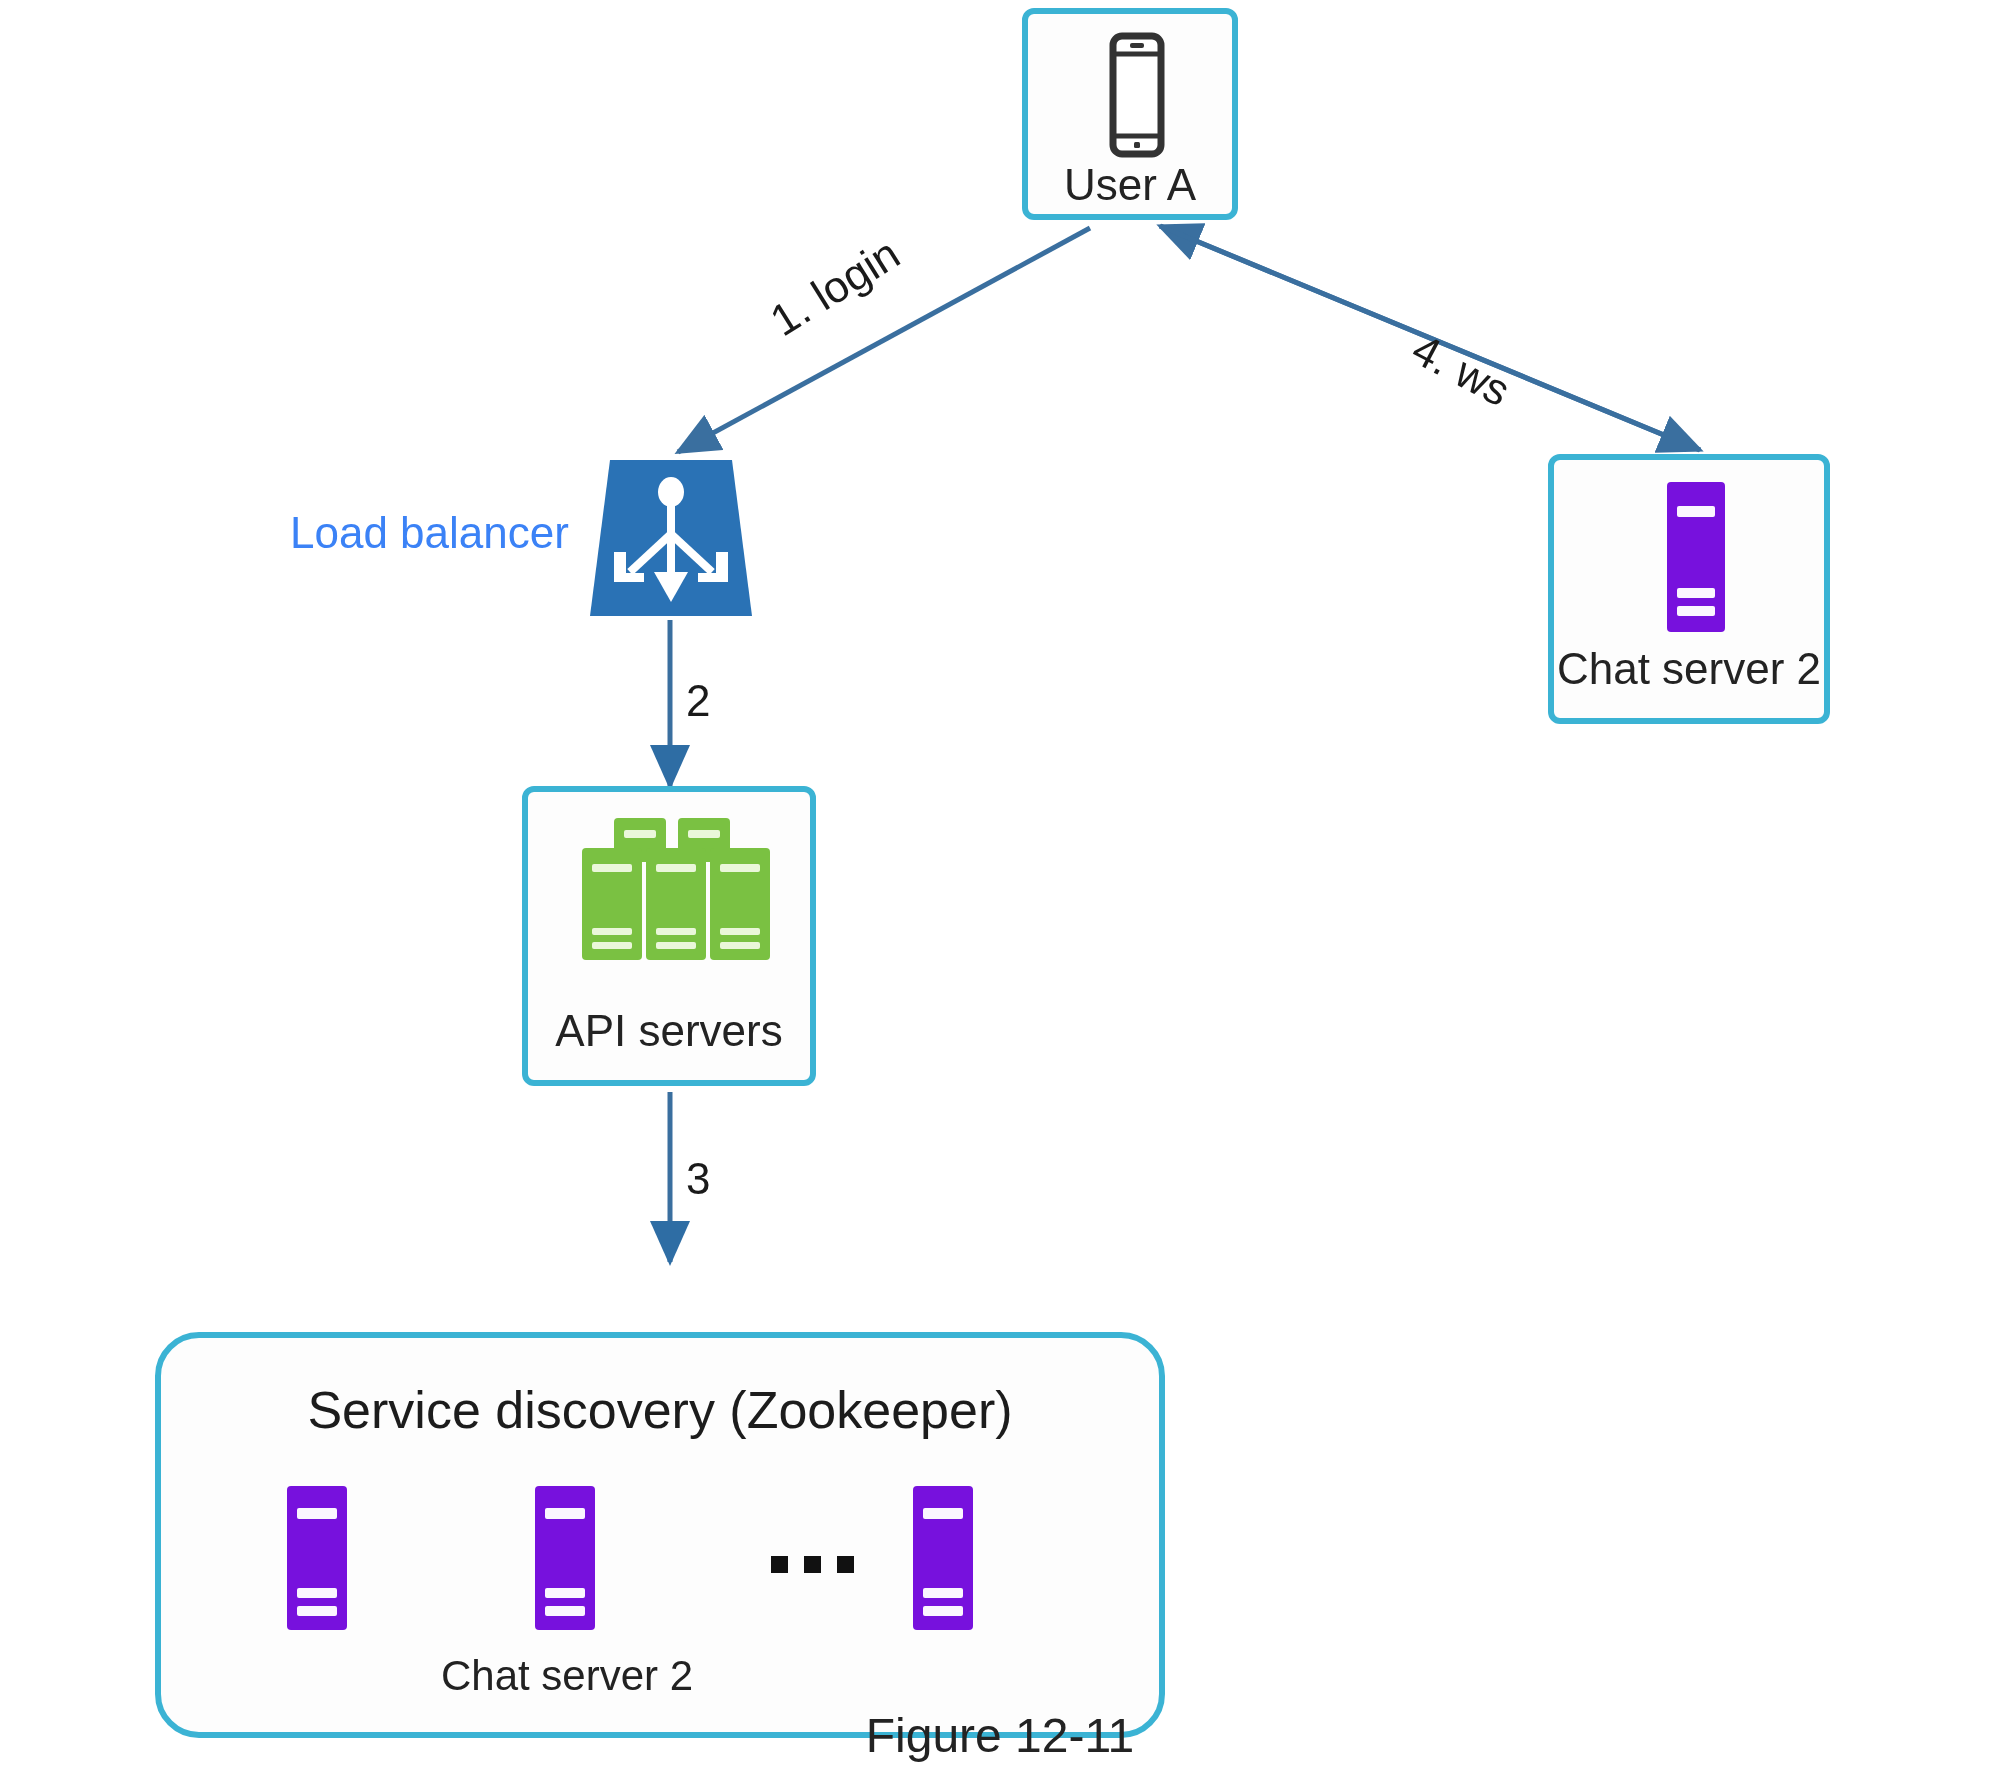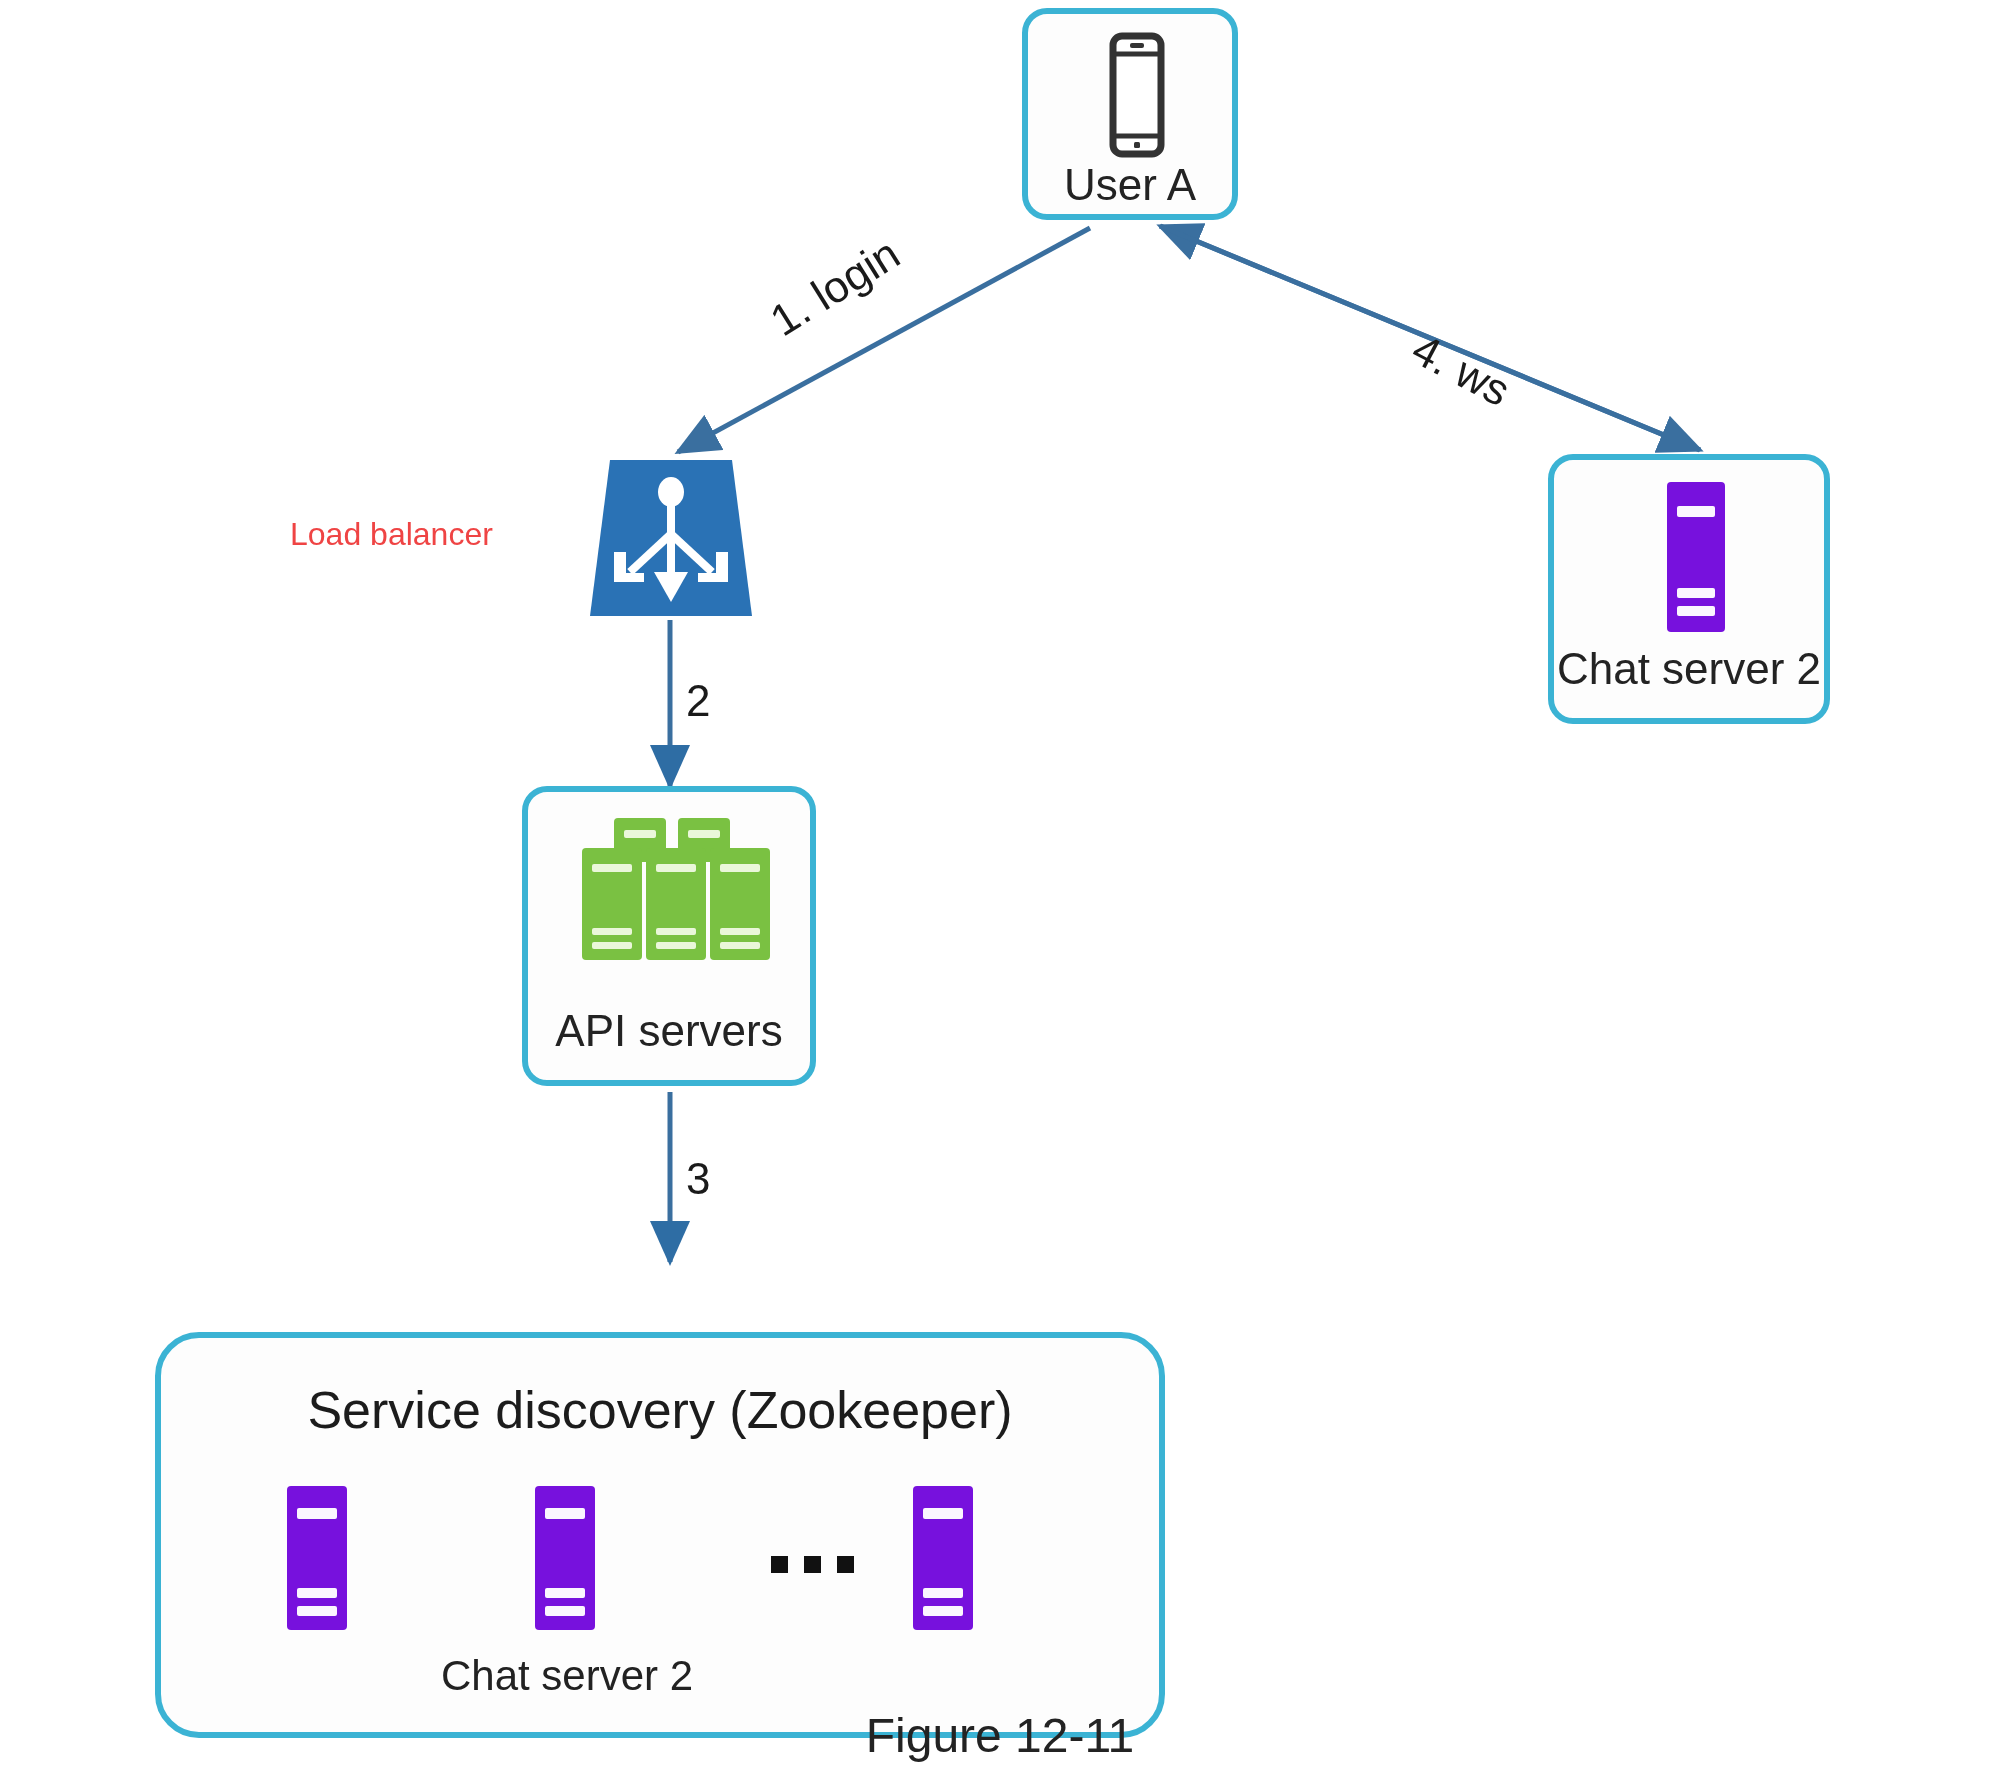--- a/index.html
+++ b/index.html
@@ -18,21 +18,21 @@
   svg.layer {
     position: absolute;
     left: 0;
     top: 0;
     width: 2000px;
     height: 1776px;
   }
   .node-box {
     position: absolute;
     border: 6px solid #3bb3d4;
-    border-radius: 25px;
+    border-radius: 12px;
     background: #fdfdfd;
     box-sizing: border-box;
   }
   .node-label {
     position: absolute;
     left: 0;
     right: 0;
     text-align: center;
     color: #232323;
     font-size: 44px;
@@ -47,24 +47,23 @@
   .edge-label.rot-up {
     transform: rotate(-32deg);
     transform-origin: left bottom;
   }
   .edge-label.rot-down {
     transform: rotate(28deg);
     transform-origin: left bottom;
   }
   .side-label {
     position: absolute;
-    color: #ef4444;
-    font-size: 32px;
-    white-space: nowrap;
-    margin-top: 8px;
+    color: #3b82f6;
+    font-size: 44px;
+    white-space: nowrap;
   }
   .group-title {
     position: absolute;
     left: 0;
     right: 0;
     text-align: center;
     color: #1c1c1c;
     font-size: 52px;
     white-space: nowrap;
   }

